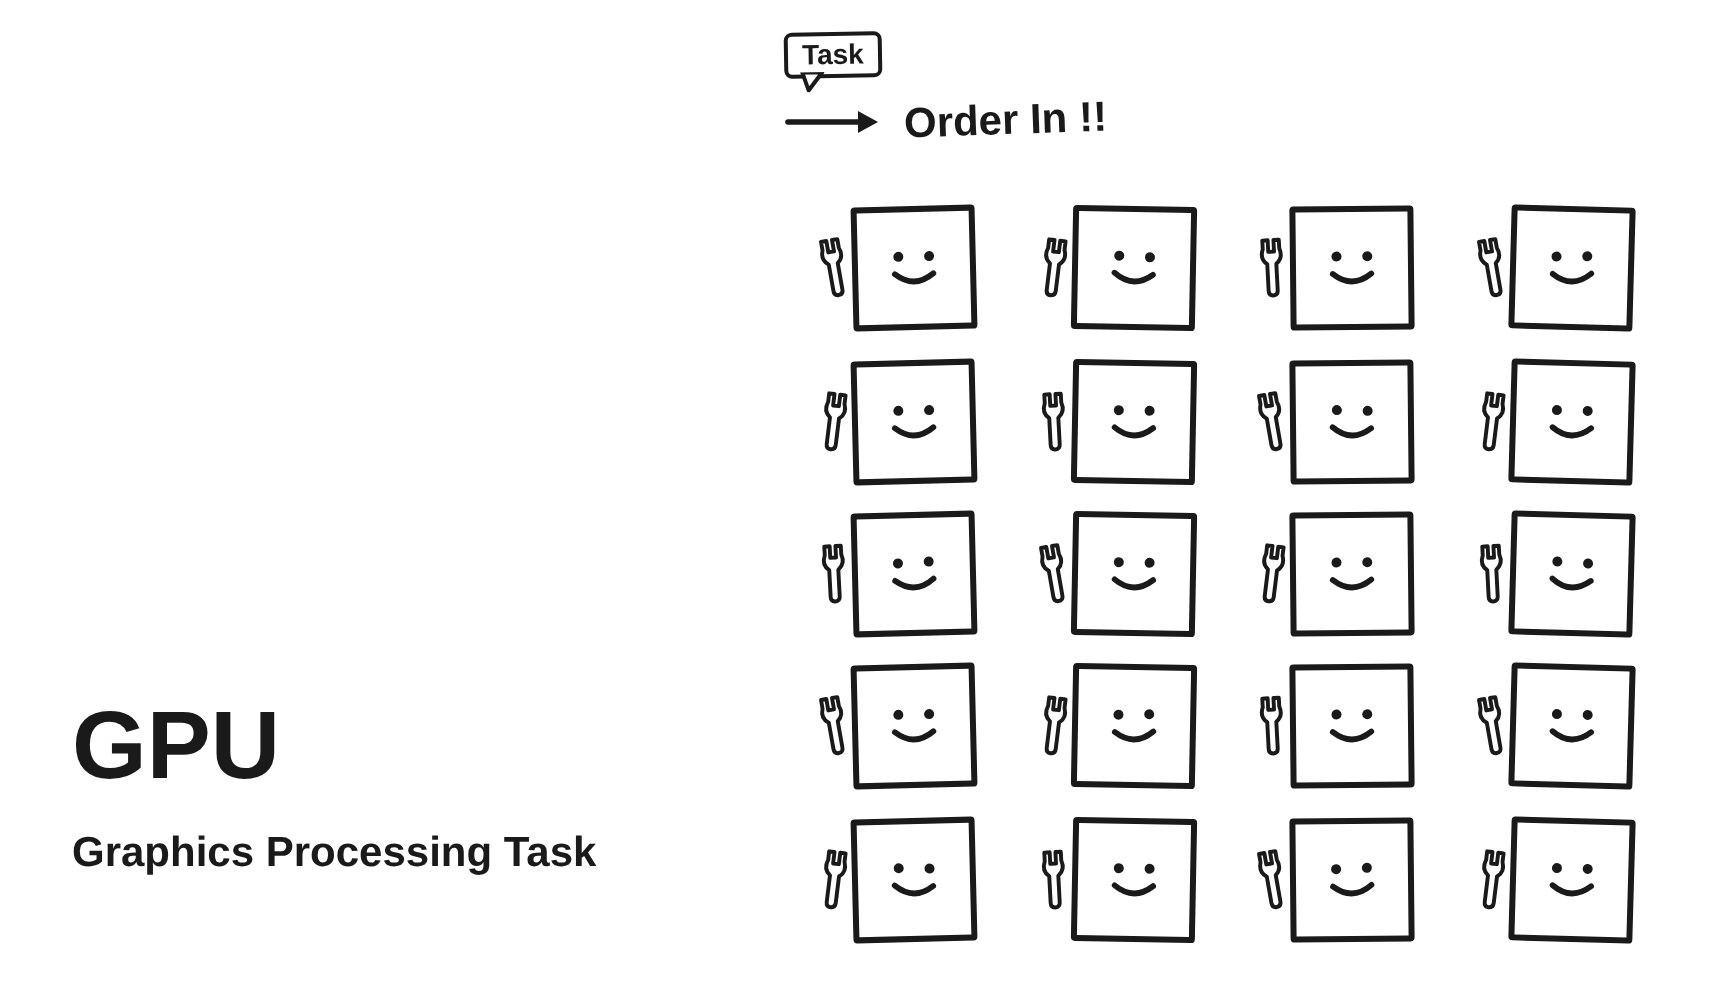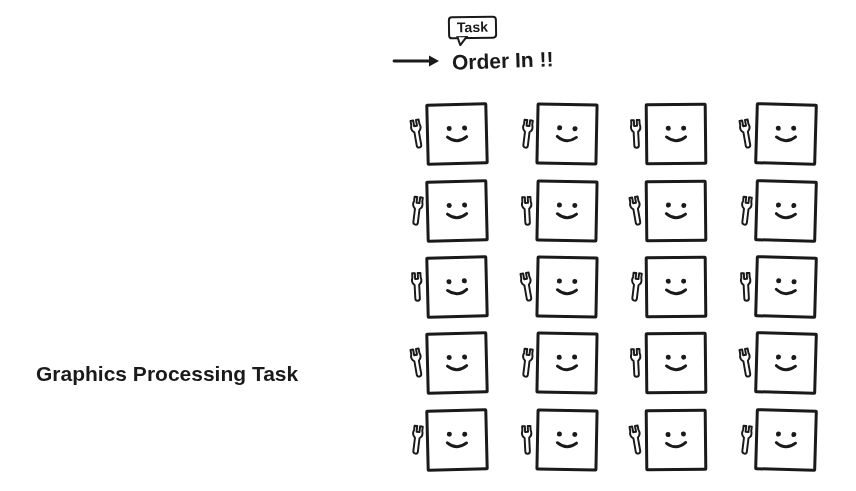--- a/index.html
+++ b/index.html
@@ -21,21 +21,21 @@
   .gpu-acronym{
     font-size:48px;font-weight:800;letter-spacing:0px;line-height:1.1;
     color:var(--ink);
   }
   .gpu-fullname{
     margin-top:14px;
     font-size:21px;font-weight:700;color:var(--ink);
   }
 
   
-  .task-annotation{position:absolute;left:392px;top:16px;color:var(--ink);text-align:center;}
+  .task-annotation{position:absolute;left:392px;top:16px;color:var(--ink);}
   .task-bubble{
     position:relative;display:inline-block;
     border:2.5px solid var(--ink);border-radius:4px;
     background:#fff;
     padding:1px 7px 2px 7px;
     font-size:14px;font-weight:700;
     transform:rotate(-1deg);
   }
   .task-tail{position:absolute;left:5px;bottom:-9px;width:14px;height:10px;display:block;}
   .order-row{display:flex;align-items:center;margin-top:10px;}
@@ -74,20 +74,21 @@
   .core:nth-child(3n)   .wrench{transform:rotate(-3deg);}
   .core:nth-child(5n+2) .face{transform:rotate(2deg);}
   .core:nth-child(5n+4) .face{transform:rotate(-2deg);}
 </style>
 </head>
 <body>
 
 <div class="canvas">
 
   <div class="title-block">
+    <div class="gpu-acronym">GPU</div>
     <div class="gpu-fullname">Graphics Processing Task</div>
   </div>
 
   <div class="task-annotation">
     <div class="task-bubble">
       <span>Task</span>
       <svg class="task-tail" viewBox="0 0 14 10">
         <path d="M2 0 L12 0 L5 9 Z" fill="#ffffff" stroke="#1a1a1a" stroke-width="2" stroke-linejoin="round"></path>
       </svg>
     </div>

